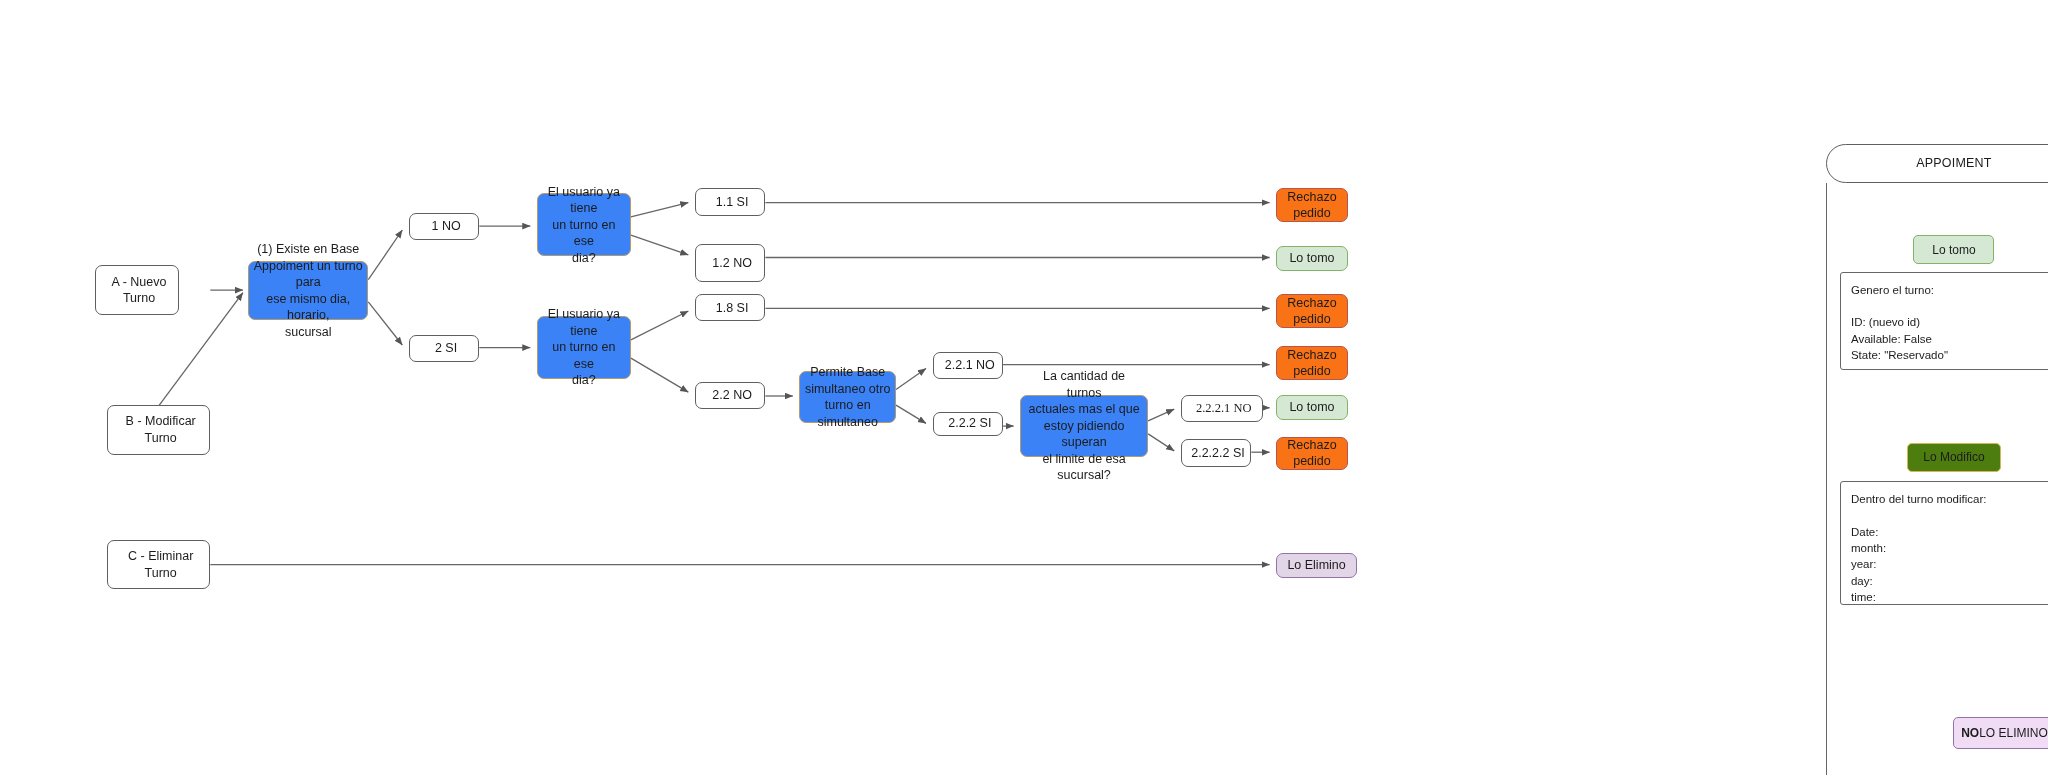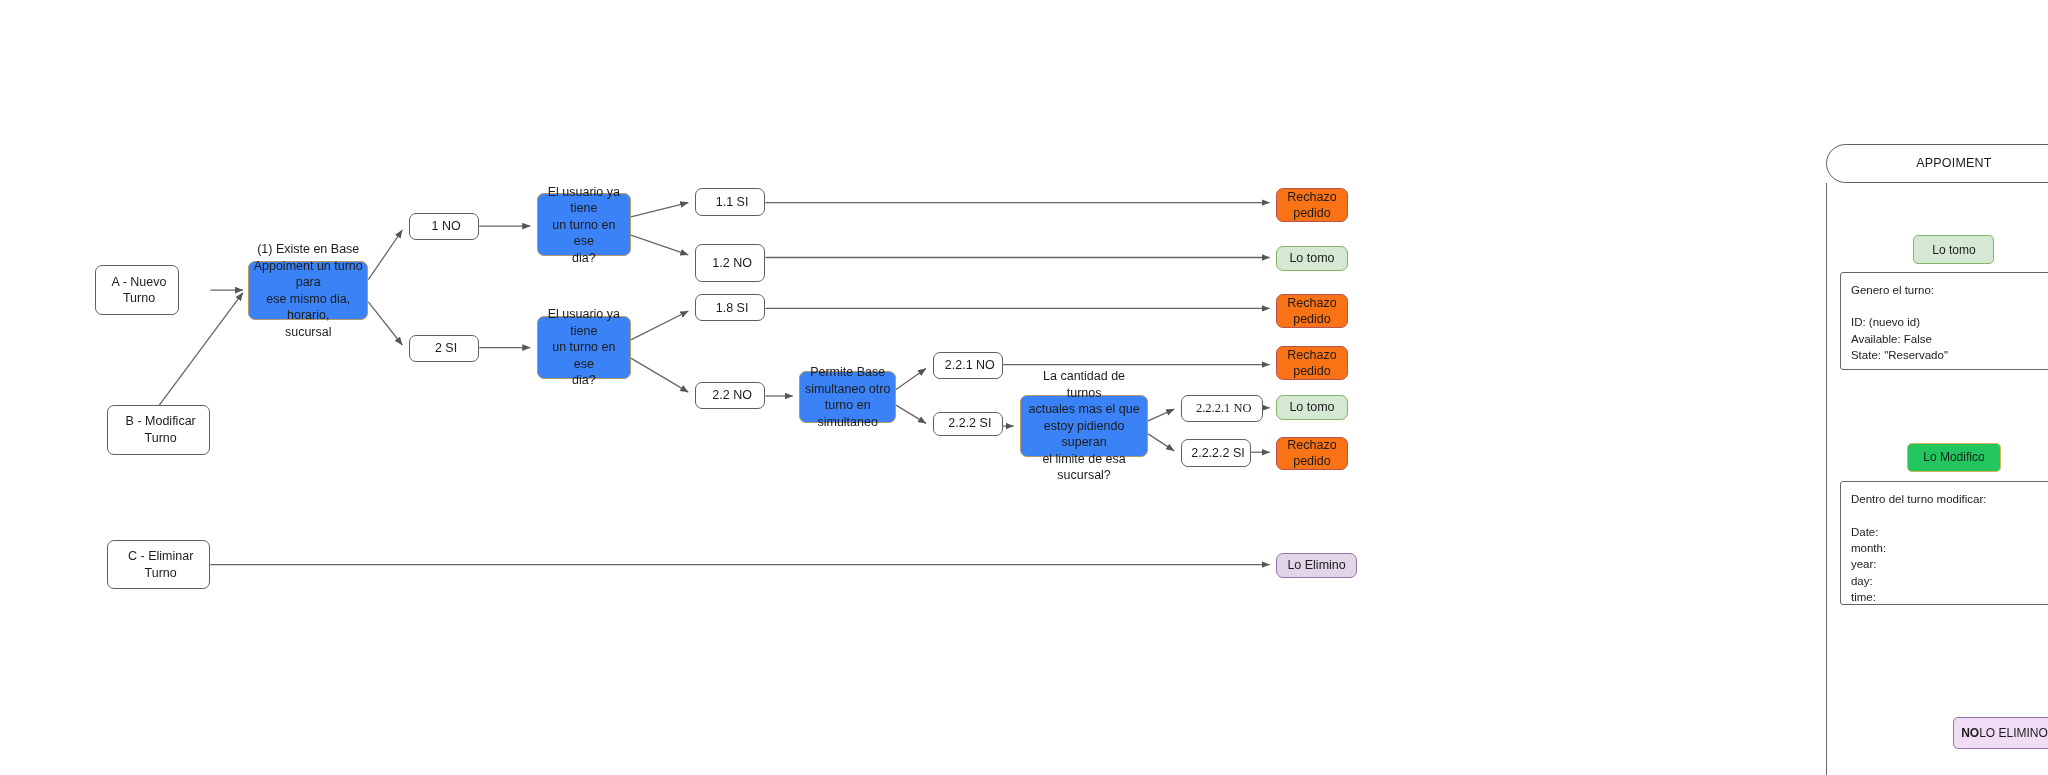--- a/index.html
+++ b/index.html
@@ -74,21 +74,21 @@
     box-sizing: border-box;
     display: flex;
     align-items: center;
     justify-content: center;
     border-radius: 5px;
     border: 1.4px solid #82b366;
     background: #d5e8d4;
     font-size: 12px;
     color: #1c1c1c;
   }
-  .pill.modify { border-color: #d6b656; background: #22c55e; }
+  .pill.modify { border-color: #d6b656; background: #4d7c0f; }
   .pill.delete { border-color: #9673a6; background: #f0ddf5; }
   .pill.delete b { font-weight: bold; }
 
   .note {
     position: absolute;
     box-sizing: border-box;
     border: 1.4px solid #666666;
     border-radius: 3px;
     background: #ffffff;
     font-size: 11.5px;

